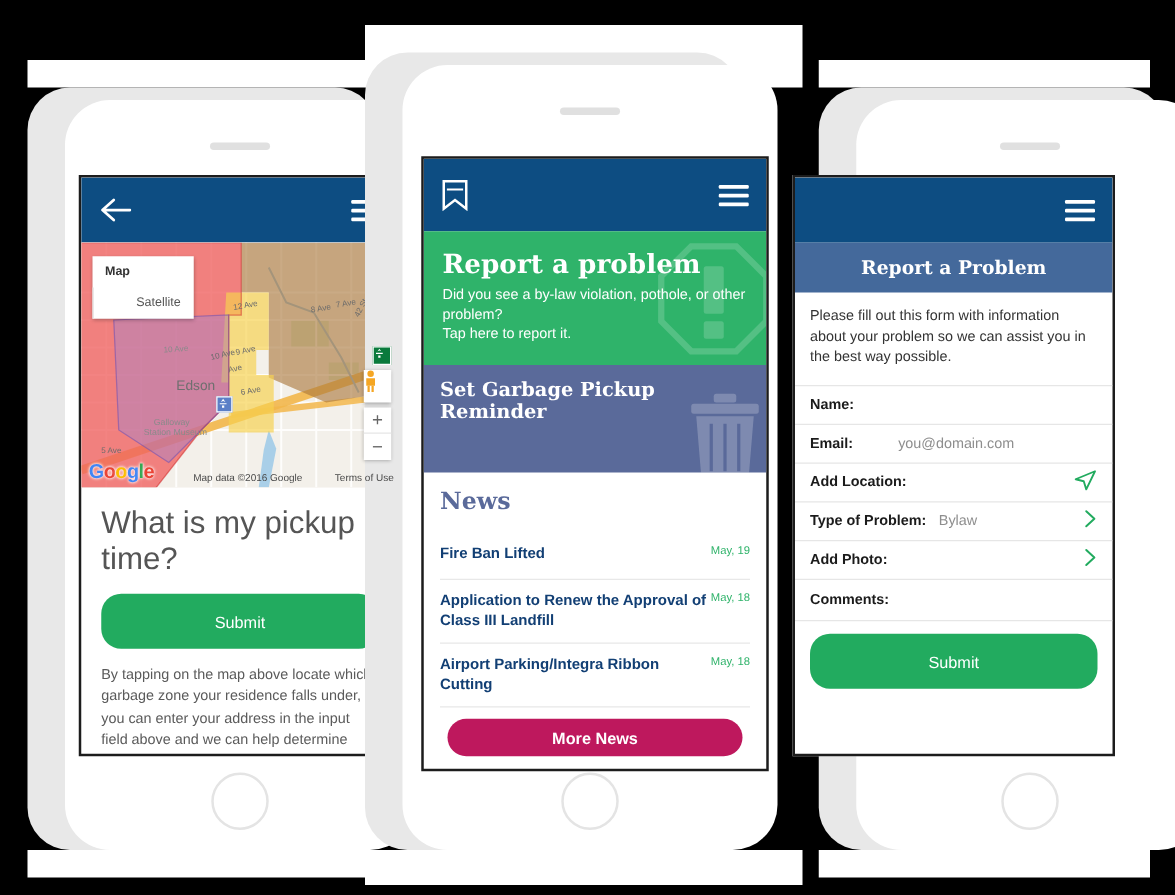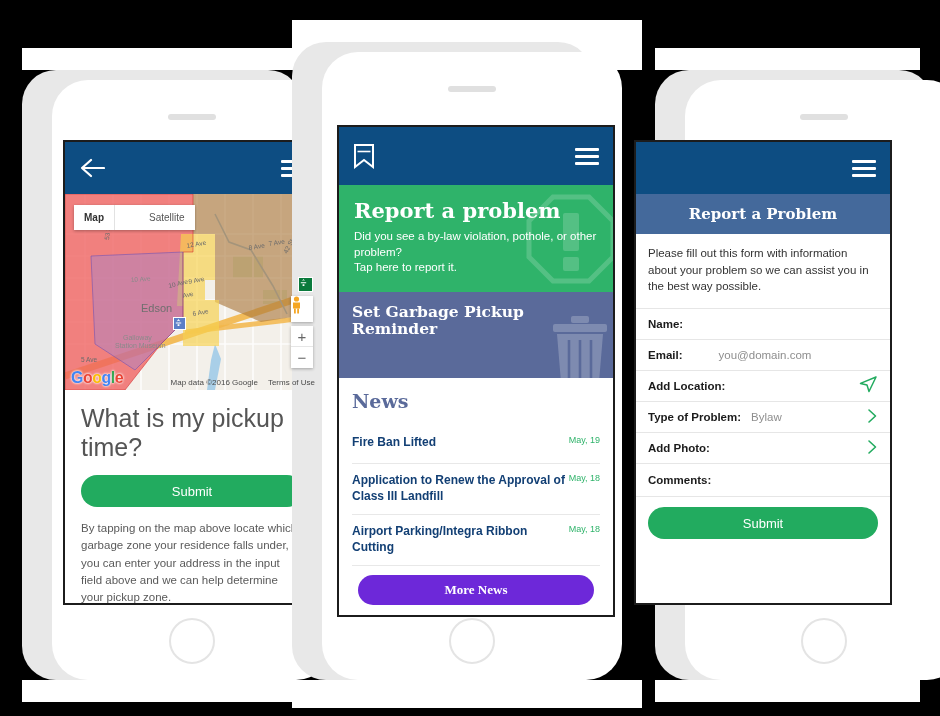--- a/index.html
+++ b/index.html
@@ -74,21 +74,21 @@
 
   
   .map {
     position: relative; height: 196px; overflow: hidden;
     background: #f2efe9;
   }
   .map svg { position: absolute; left: 0; top: 0; }
   .maptype {
     position: absolute; left: 9px; top: 11px; display: flex;
     background: #fff; box-shadow: 0 1px 3px rgba(0,0,0,.3);
-    font-size: 10px; font-weight: 700; color: #333; z-index: 5;
+    font-size: 10px; font-weight: 700; color: #333; z-index: 5; flex-direction: column;
   }
   .maptype div { padding: 7px 10px; }
   .maptype .mt-sat { font-weight: 400; color: #555; border-left: 1px solid #e2e2e2; padding-left: 34px; }
   .zoomctl {
     position: absolute; right: 6px; bottom: 22px; width: 22px;
     background: #fff; box-shadow: 0 1px 3px rgba(0,0,0,.3); z-index: 5;
   }
   .zoomctl div {
     height: 21px; line-height: 21px; text-align: center;
     font-size: 15px; color: #666; cursor: pointer;
@@ -110,38 +110,38 @@
     text-shadow: 0 0 2px #fff, 0 0 3px #fff;
   }
   .glogo span:nth-child(1){color:#4285F4}
   .glogo span:nth-child(2){color:#EA4335}
   .glogo span:nth-child(3){color:#FBBC05}
   .glogo span:nth-child(4){color:#4285F4}
   .glogo span:nth-child(5){color:#34A853}
   .glogo span:nth-child(6){color:#EA4335}
   .mapattr {
     position: absolute; right: 4px; bottom: 3px; z-index: 6;
-    font-size: 8px; color: #4a4a4a; display: flex; gap: 10px;
+    font-size: 8px; color: #4a4a4a; display: flex; gap: 26px;
   }
   .mapmarker {
     position:absolute; width:13px; height:13px; background:#5b7fc7;
     border:1px solid #fff; z-index:4;
     display:flex;align-items:center;justify-content:center;
   }
 
   .pickup-body { padding: 14px 16px 0; }
   .pickup-title { font-size: 25px; color: #555; margin-bottom: 13px; }
   .addr-field {
     height: 33px; border: 1.5px solid #e6e6e6; border-radius: 17px;
     display: flex; align-items: center; padding: 0 14px;
     justify-content: space-between; margin-bottom: 13px;
   }
   .addr-field span { font-size: 11.5px; color: #29b263; }
   .btn-green {
-    display: block; width: 100%; height: 32px; border: none;
+    display: block; width: 100%; height: 44px; border: none;
     border-radius: 16px; background: #22ab5f; color: #fff;
     font-size: 13px; font-family: inherit; cursor: pointer;
   }
   .pickup-help {
     margin-top: 13px; font-size: 11.5px; line-height: 1.5; color: #5a5a5a;
   }
 
   
   .report-hero {
     background: #2fb36a; position: relative; overflow: hidden;
@@ -181,23 +181,23 @@
     min-height: 38px;
   }
   .news-item .t {
     font-size: 12px; font-weight: 700; color: #123f74; line-height: 1.35;
   }
   .news-item .d {
     font-size: 9px; color: #2fb36a; white-space: nowrap; padding-top: 1px;
   }
   .more-news {
     margin: 9px 6px 0; height: 30px; border-radius: 15px;
-    background: #6d28d9; color: #fff; font-size: 13px; font-weight: 700;
+    background: #be185d; color: #fff; font-size: 13px; font-weight: 700;
     display: flex; align-items: center; justify-content: center;
-    border: none; font-family: Liberation Serif, serif; cursor: pointer; width: calc(100% - 12px);
+    border: none; font-family: Liberation Sans, sans-serif; cursor: pointer; width: calc(100% - 12px);
   }
 
   
   .form-title {
     background: #44699b; height: 40px; display: flex;
     align-items: center; justify-content: center;
   }
   .form-title span {
     font-family: "DejaVu Serif", serif; font-weight: 700;
     font-size: 15px; color: #fff;

